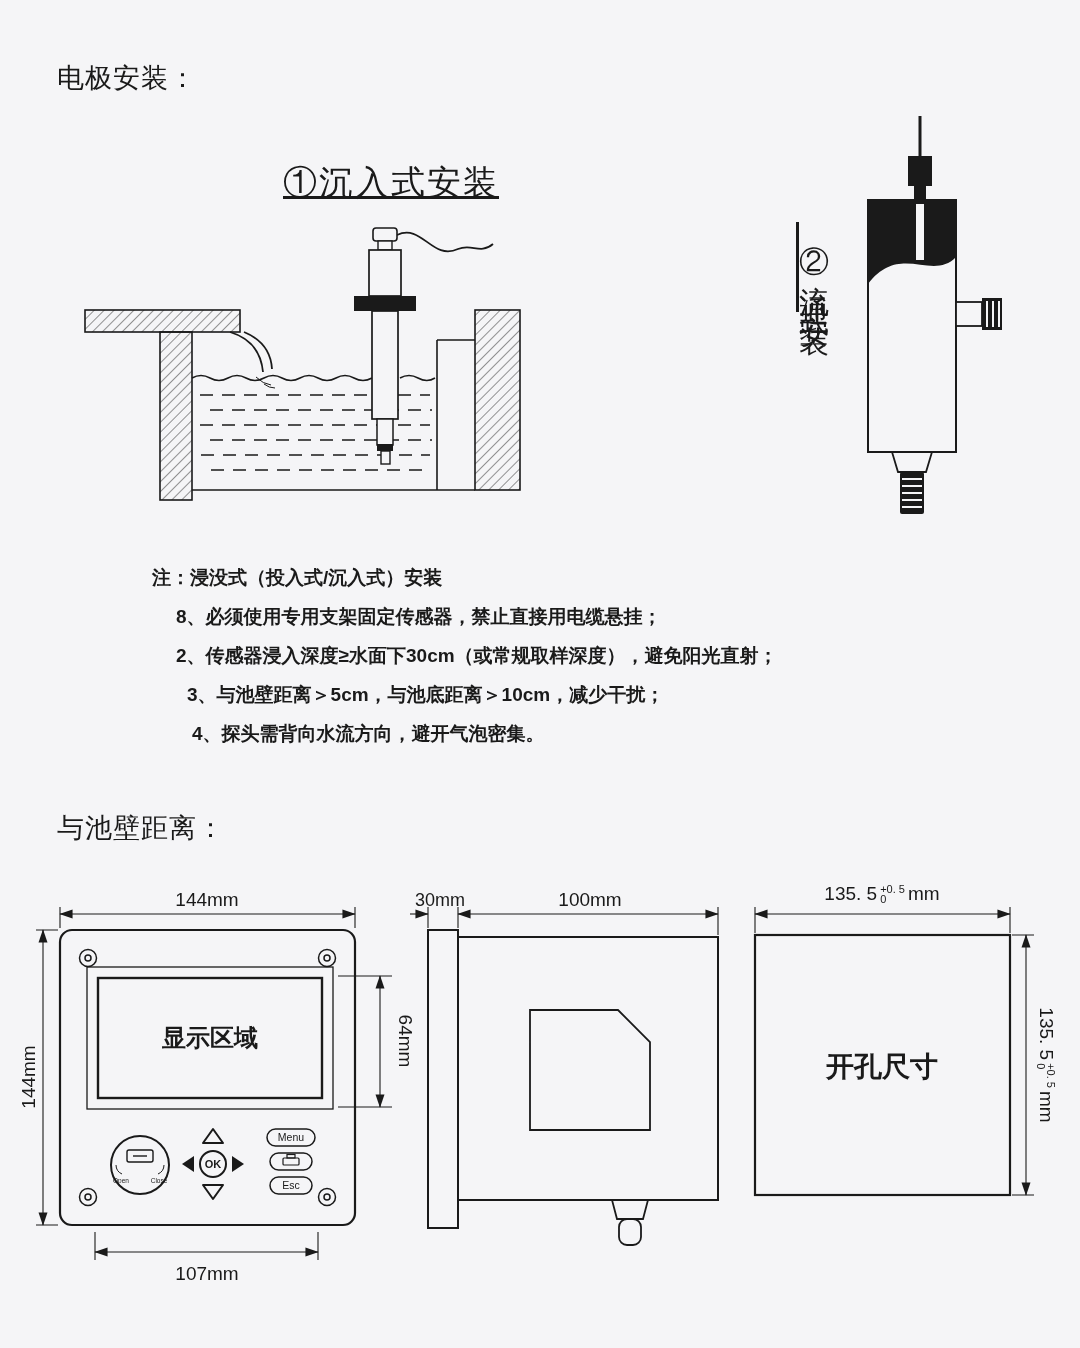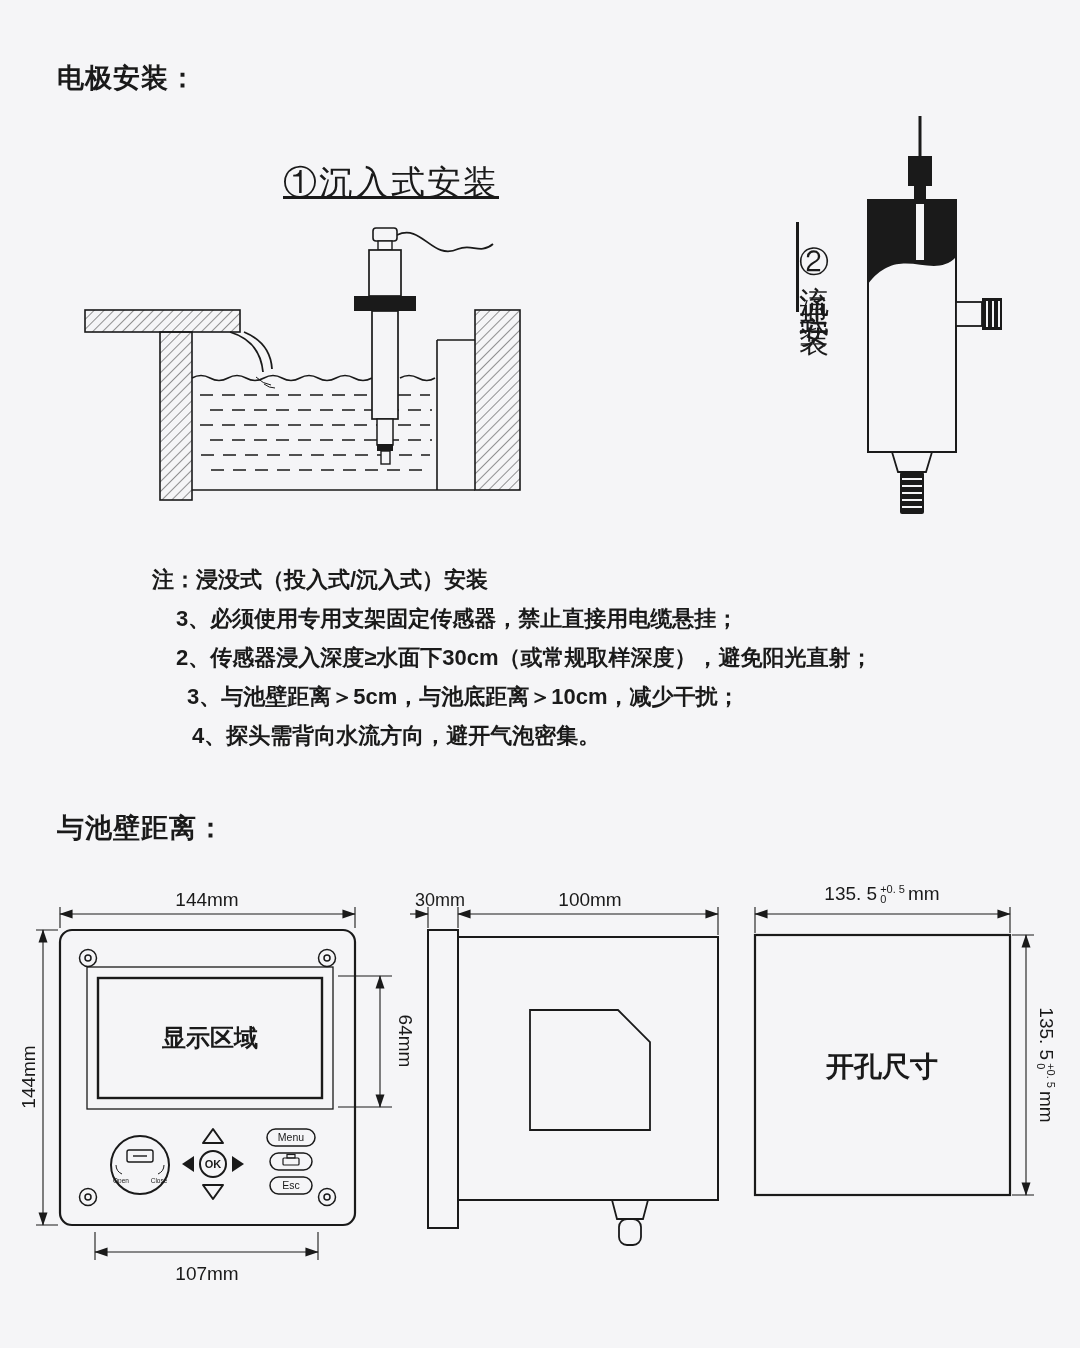--- a/index.html
+++ b/index.html
@@ -5,31 +5,31 @@
   * { margin:0; padding:0; box-sizing:border-box; }
   html,body { width:1080px; height:1348px; }
   body {
     position:relative;
     background:#f5f5f7;
     color:#1a1a1a;
     font-family:"Liberation Sans","DejaVu Sans",sans-serif;
     overflow:hidden;
   }
   .abs { position:absolute; }
-  .heading { font-size:27px; font-weight:bold; letter-spacing:1px; }
+  .heading { font-size:27px; font-weight:normal; letter-spacing:1px; }
   .serif { font-family:"Liberation Serif","DejaVu Serif",serif;text-decoration:underline; }
   .d1title { font-size:34px; letter-spacing:2px; }
   .vtitle {
     writing-mode:vertical-rl;
     text-orientation:upright;
     font-size:30px;
     letter-spacing:10px;
     height:300px;
   }
-  .note { font-size:22px; font-weight:600; white-space:nowrap; }
+  .note { font-size:19px; font-weight:600; white-space:nowrap; }
   .dim-tol { display:flex; align-items:center; gap:3px; font-size:19px; justify-content:center; }
   .dim-tol .tol { display:flex; flex-direction:column; font-size:11px; line-height:10px; font-weight:normal; }
   svg text { font-family:"Liberation Sans","DejaVu Sans",sans-serif; fill:#1a1a1a; }
   .dim { font-size:19px; }
   .dim-s { font-size:18px; }
   .btn-t { font-size:10.5px; }
   .tiny { font-size:6.5px; }
   .ok-t { font-size:11px; font-weight:bold; }
   .scr-label { font-family:"Liberation Serif","DejaVu Serif",serif; font-weight:bold; font-size:24px; }
   .cut-label { font-family:"Liberation Serif","DejaVu Serif",serif; font-weight:bold; font-size:28px; }
@@ -97,21 +97,21 @@
     <rect x="106" y="190" width="26" height="24" fill="#f5f5f7" stroke-width="1.8"></rect>
     <rect x="132" y="186" width="20" height="32" fill="#1a1a1a" stroke="none"></rect>
     <path d="M137,189 V215 M143,189 V215 M149,189 V215" stroke="#f5f5f7" stroke-width="2"></path>
     <path d="M42,340 L82,340 L76,360 L48,360 Z" fill="#f5f5f7" stroke-width="1.8"></path>
     <rect x="50" y="360" width="24" height="42" rx="2" fill="#1a1a1a" stroke="none"></rect>
     <path d="M52,367 H72 M52,374 H72 M52,381 H72 M52,388 H72 M52,395 H72" stroke="#f5f5f7" stroke-width="2"></path>
   </g>
 </svg>
 
 <div class="abs note" style="left:152px;top:565px">注：浸没式（投入式/沉入式）安装</div>
-<div class="abs note" style="left:176px;top:604px">3、必须使用专用支架固定传感器，禁止直接用电缆悬挂；</div>
+<div class="abs note" style="left:176px;top:604px">8、必须使用专用支架固定传感器，禁止直接用电缆悬挂；</div>
 <div class="abs note" style="left:176px;top:643px">2、传感器浸入深度≥水面下30cm（或常规取样深度），避免阳光直射；</div>
 <div class="abs note" style="left:187px;top:682px">3、与池壁距离＞5cm，与池底距离＞10cm，减少干扰；</div>
 <div class="abs note" style="left:192px;top:721px">4、探头需背向水流方向，避开气泡密集。</div>
 
 <div class="abs heading" style="left:57px;top:810px">与池壁距离：</div>
 
 <svg class="abs" style="left:20px;top:880px" width="1050" height="420" viewBox="0 0 1050 420">
   <defs>
     <marker id="ar" viewBox="0 0 10 8" refX="9.5" refY="4" markerWidth="12" markerHeight="10" orient="auto-start-reverse">
       <path d="M0,0.6 L10,4 L0,7.4 Z" fill="#1a1a1a"></path>

